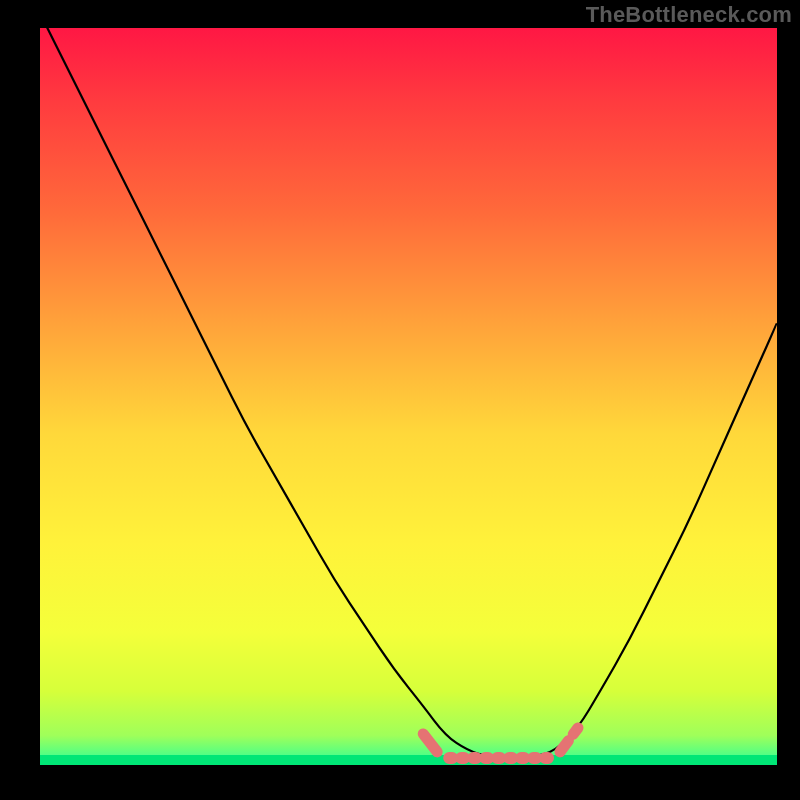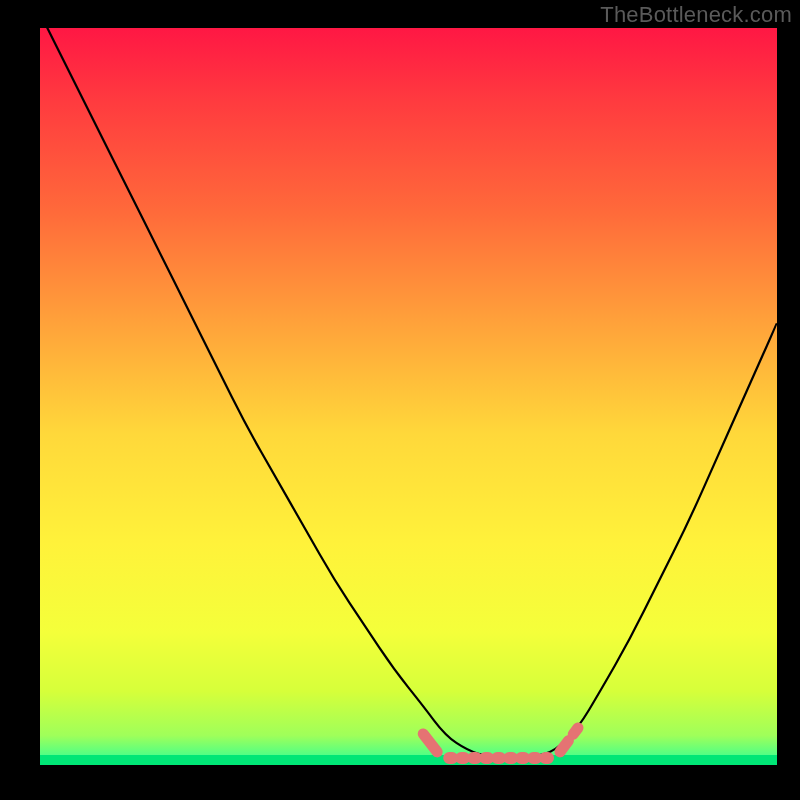--- a/index.html
+++ b/index.html
@@ -16,21 +16,21 @@
     width: 800px;
     height: 800px;
     background: #000;
   }
   .watermark {
     position: absolute;
     top: 2px;
     right: 8px;
     color: #5a5a5a;
     font-size: 22px;
-    font-weight: 400;
+    font-weight: 700;
     letter-spacing: 0.2px;
     z-index: 3;
   }
   svg.plot {
     position: absolute;
     top: 0;
     left: 0;
   }
 </style>
 </head>

